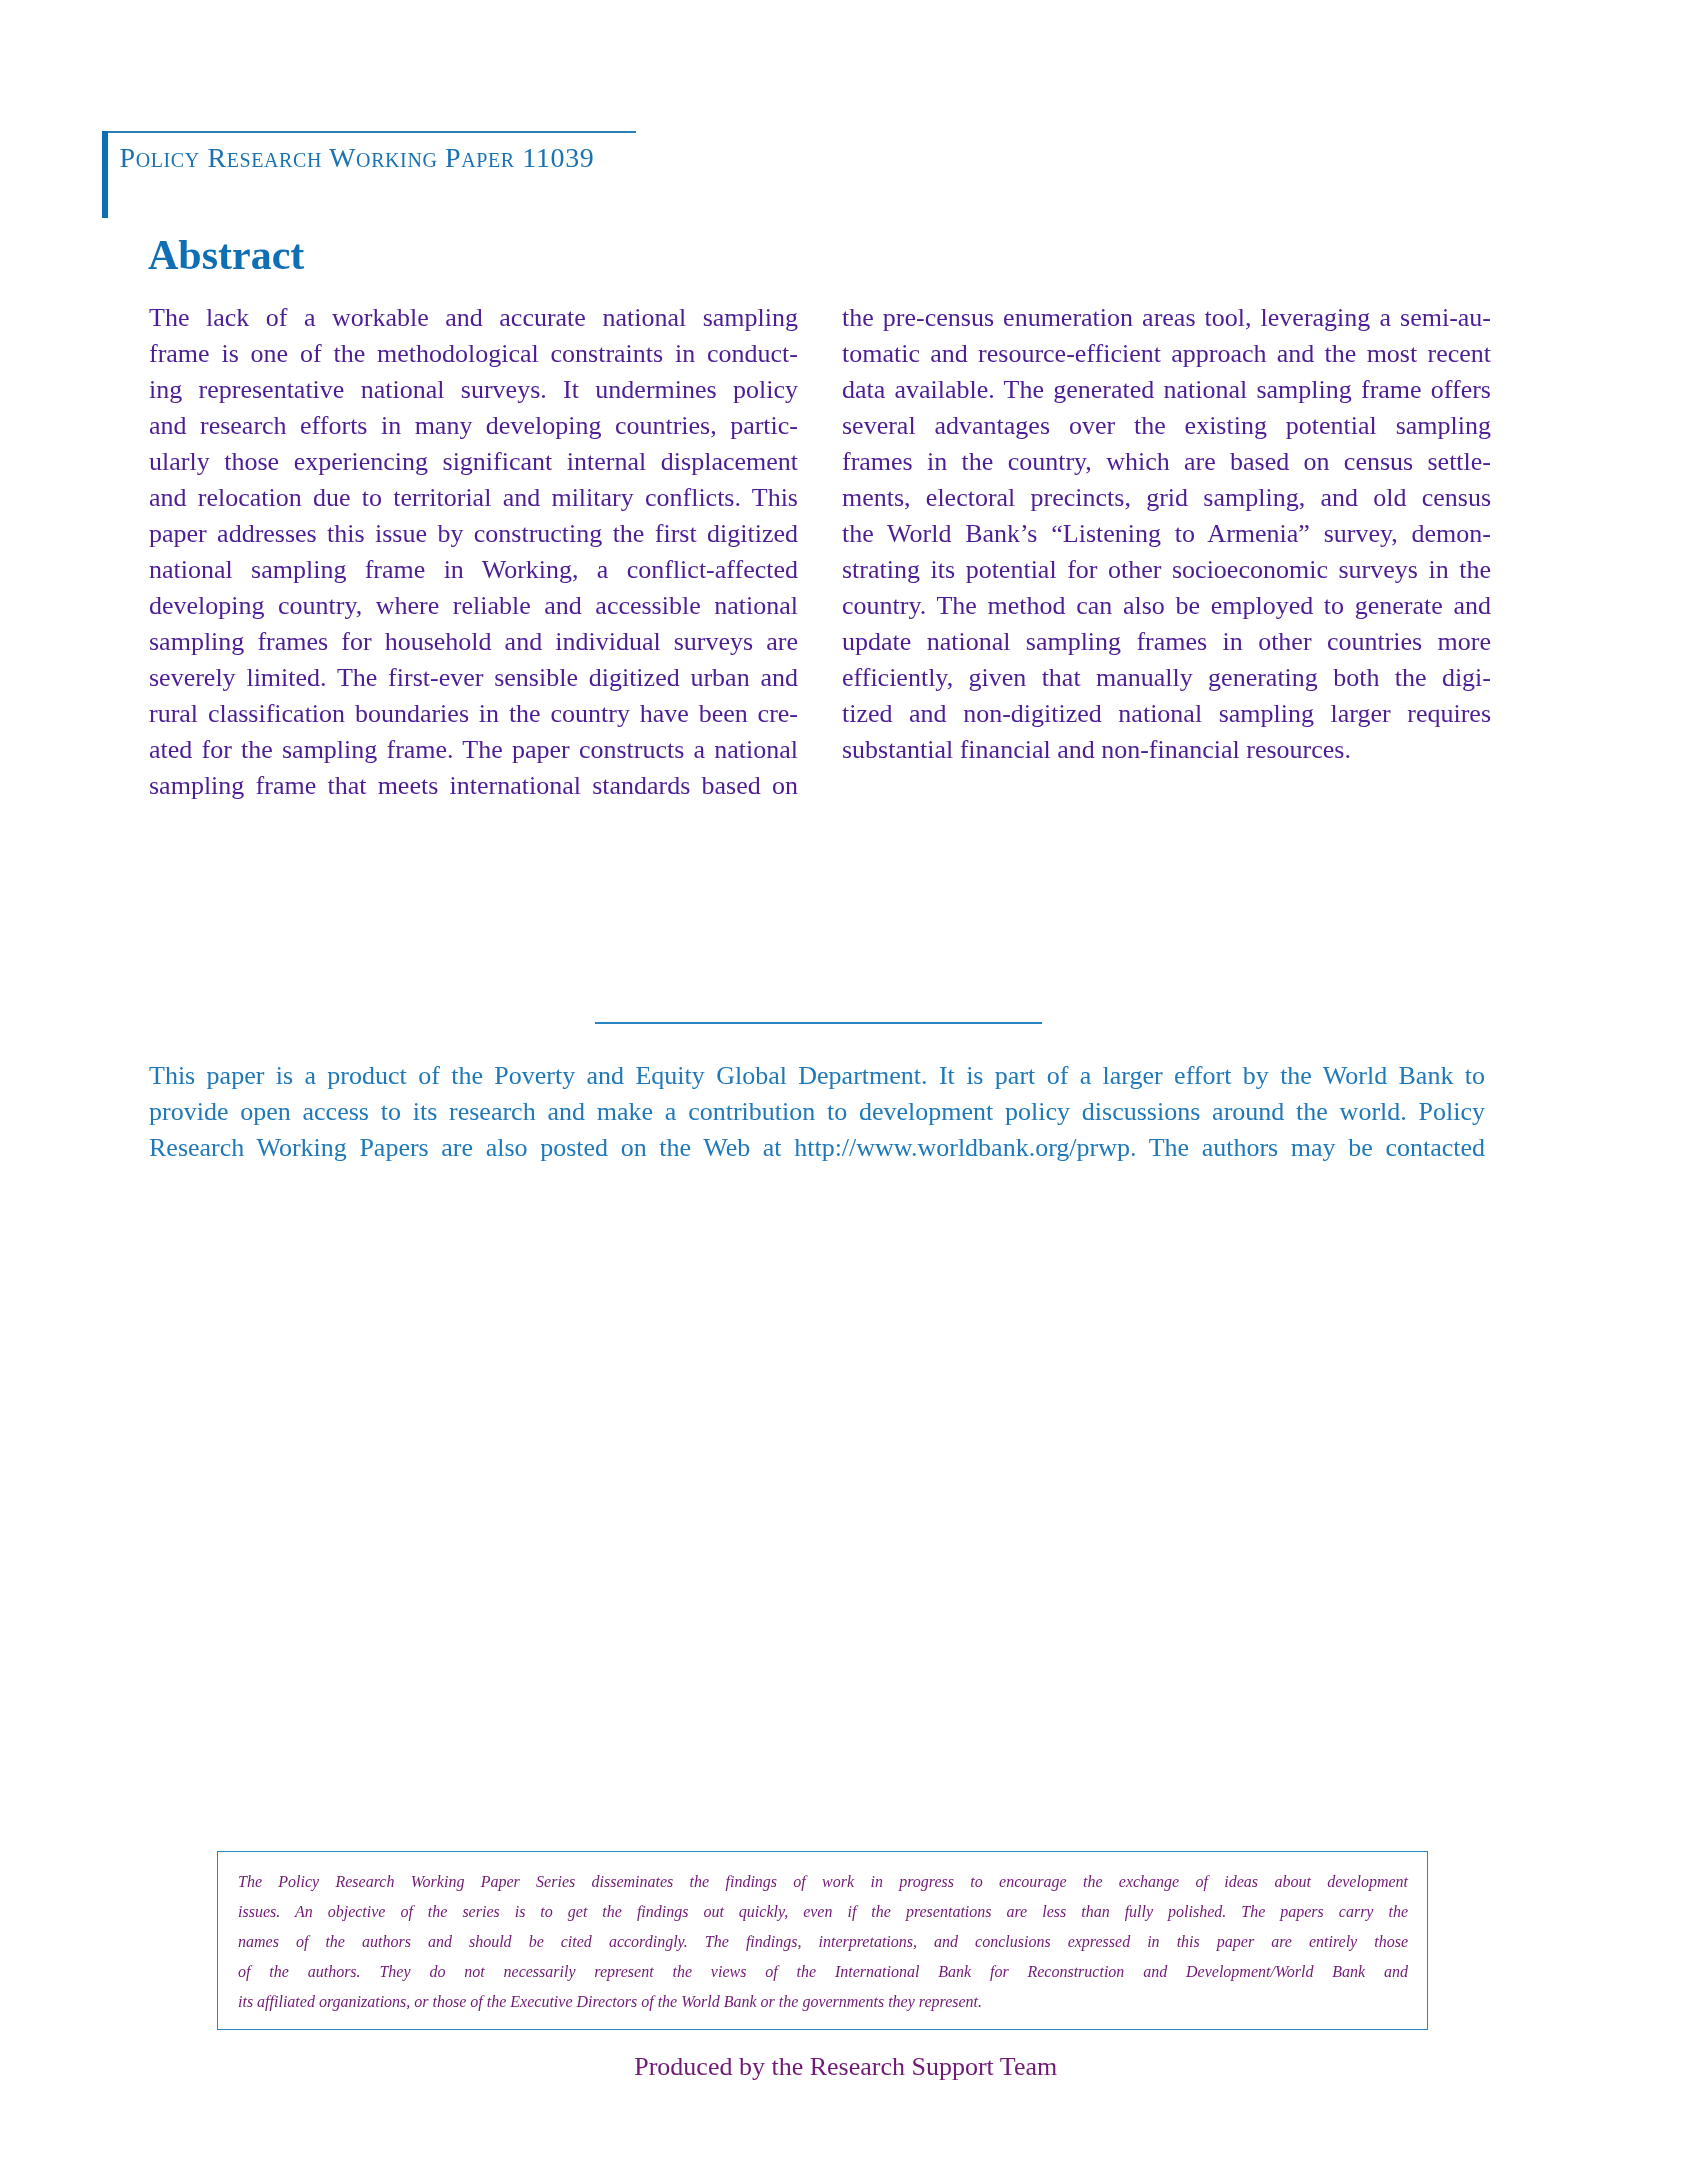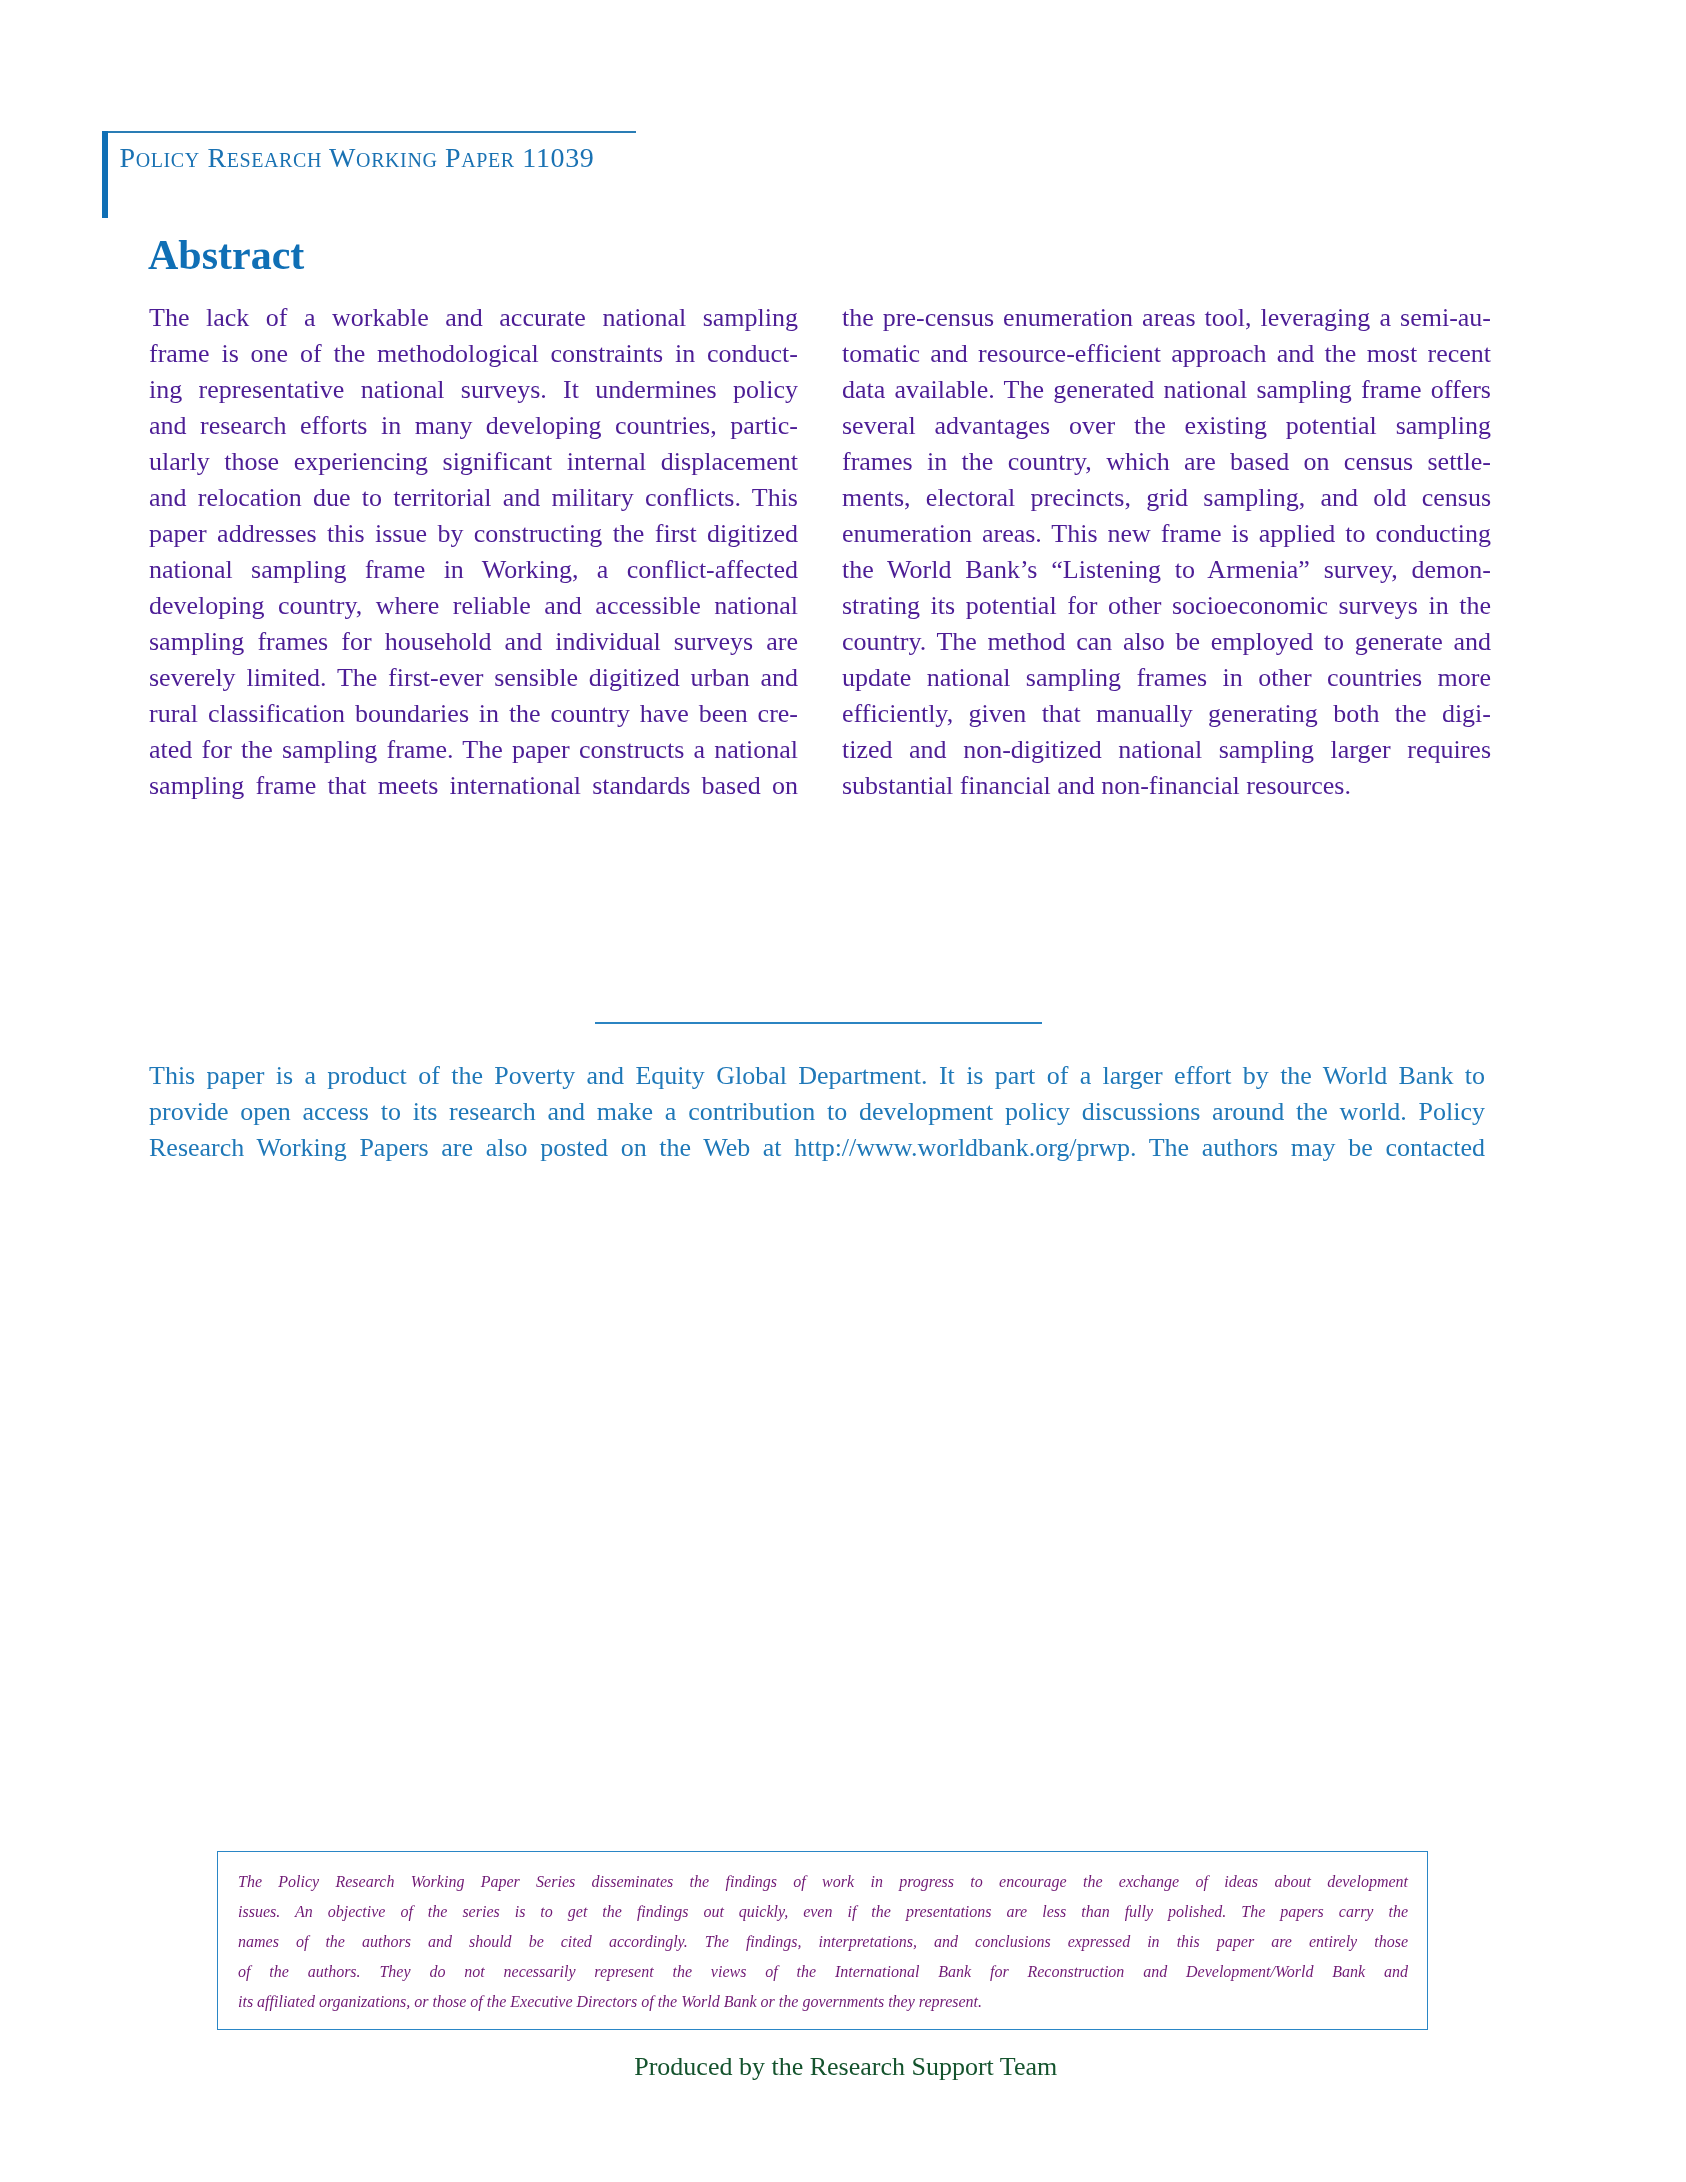--- a/index.html
+++ b/index.html
@@ -134,21 +134,21 @@
       height: 30px;
     }
     .disclaimer-text .ln.last { text-align-last: left; }
     .produced-by {
       position: absolute;
       left: 0;
       top: 2054px;
       width: 1686px;
       text-align: center;
       font-size: 26px;
-      color: #14532d;
+      color: #701a75;
       line-height: 1;
       padding-left: 5.5px;
       box-sizing: border-box;
     }
   </style>
 </head>
 <body>
 
 <div class="series-header">
   <div class="series-top-rule"></div>
@@ -175,21 +175,20 @@
   <span class="ln">sampling frame that meets international standards based on</span>
 </div>
 
 <div class="abstract-col col-right">
   <span class="ln">the pre-census enumeration areas tool, leveraging a semi-au-</span>
   <span class="ln">tomatic and resource-efficient approach and the most recent</span>
   <span class="ln">data available. The generated national sampling frame offers</span>
   <span class="ln">several advantages over the existing potential sampling</span>
   <span class="ln">frames in the country, which are based on census settle-</span>
   <span class="ln">ments, electoral precincts, grid sampling, and old census</span>
-  <span class="ln">enumeration areas. This new frame is applied to conducting</span>
   <span class="ln">the World Bank’s “Listening to Armenia” survey, demon-</span>
   <span class="ln">strating its potential for other socioeconomic surveys in the</span>
   <span class="ln">country. The method can also be employed to generate and</span>
   <span class="ln">update national sampling frames in other countries more</span>
   <span class="ln">efficiently, given that manually generating both the digi-</span>
   <span class="ln">tized and non-digitized national sampling larger requires</span>
   <span class="ln last">substantial financial and non-financial resources.</span>
 </div>
 
 <div class="section-rule"></div>

